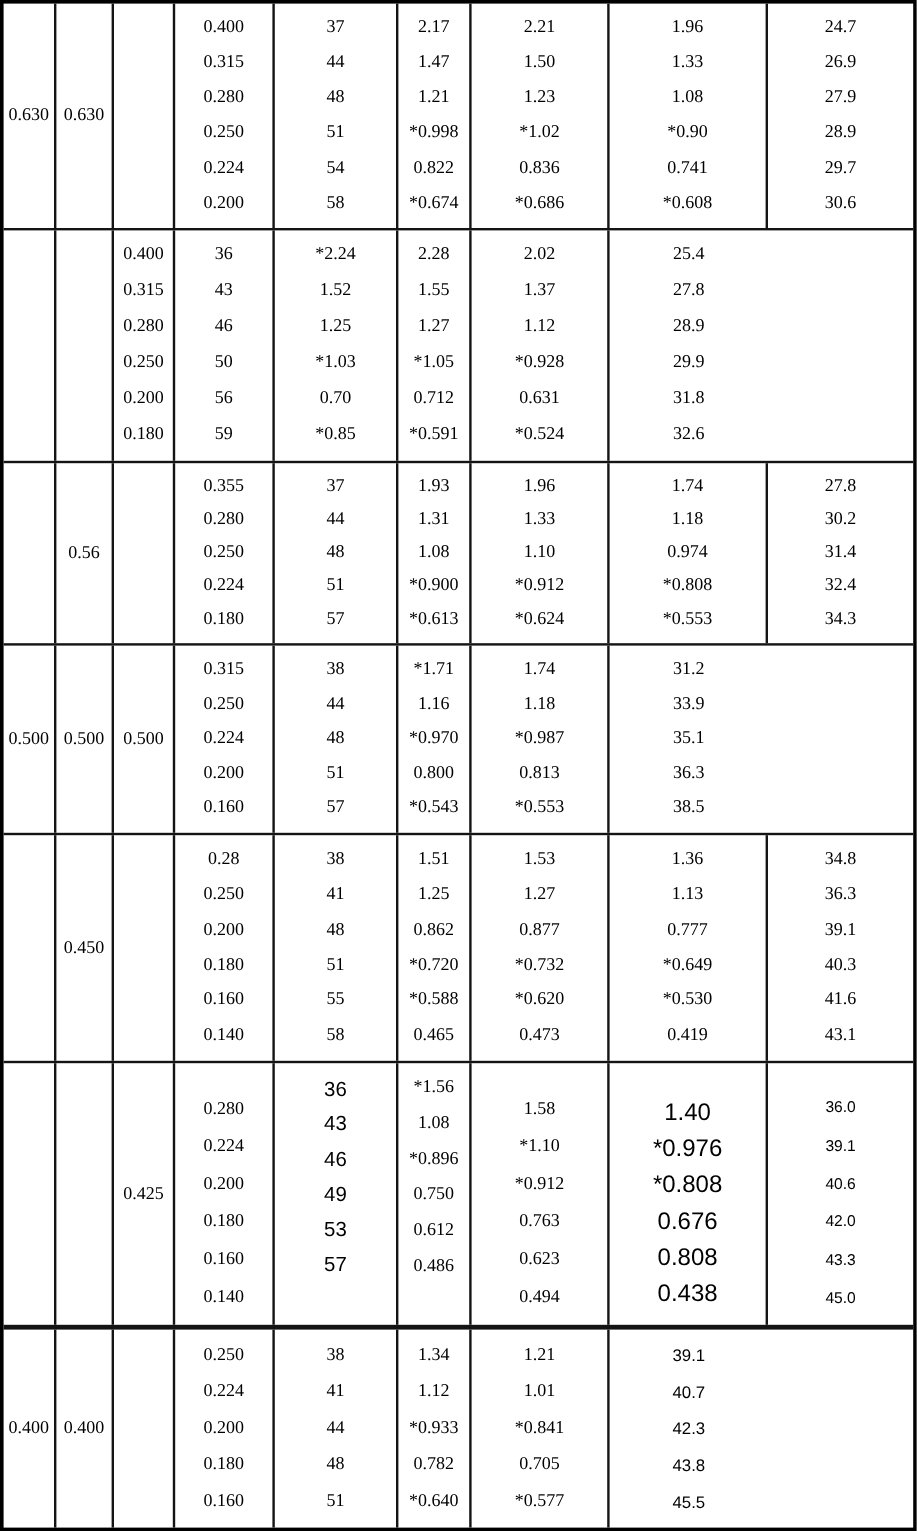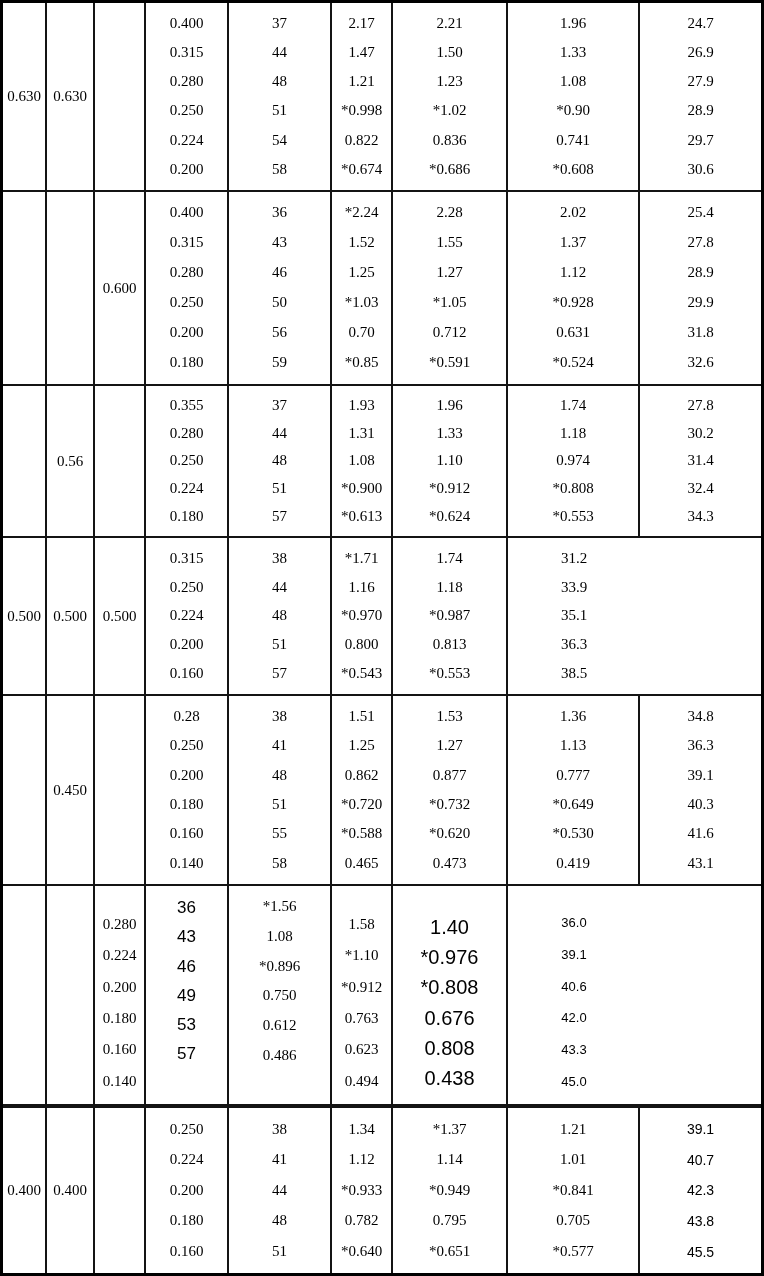--- a/index.html
+++ b/index.html
@@ -103,21 +103,20 @@
         <div class="line">27.9</div>
         <div class="line">28.9</div>
         <div class="line">29.7</div>
         <div class="line">30.6</div>
       </div>
   </div>
 
   <div class="block b2">
     <div class="cell label"></div>
     <div class="cell label"></div>
-    <div class="cell label">0.600</div>
     <div class="cell c4c">
         <div class="line">0.400</div>
         <div class="line">0.315</div>
         <div class="line">0.280</div>
         <div class="line">0.250</div>
         <div class="line">0.200</div>
         <div class="line">0.180</div>
       </div>
     <div class="cell c5c">
         <div class="line">36</div>
@@ -300,20 +299,21 @@
         <div class="line">39.1</div>
         <div class="line">40.3</div>
         <div class="line">41.6</div>
         <div class="line">43.1</div>
       </div>
   </div>
 
   <div class="block b6">
     <div class="cell label"></div>
     <div class="cell label"></div>
+    <div class="cell label">0.425</div>
     <div class="cell c4c">
         <div class="line">0.280</div>
         <div class="line">0.224</div>
         <div class="line">0.200</div>
         <div class="line">0.180</div>
         <div class="line">0.160</div>
         <div class="line">0.140</div>
       </div>
     <div class="cell c5c">
         <div class="line">36</div>
@@ -375,27 +375,20 @@
         <div class="line">48</div>
         <div class="line">51</div>
       </div>
     <div class="cell c6c">
         <div class="line">1.34</div>
         <div class="line">1.12</div>
         <div class="line">*0.933</div>
         <div class="line">0.782</div>
         <div class="line">*0.640</div>
       </div>
-    <div class="cell c7c">
-        <div class="line">*1.37</div>
-        <div class="line">1.14</div>
-        <div class="line">*0.949</div>
-        <div class="line">0.795</div>
-        <div class="line">*0.651</div>
-      </div>
     <div class="cell c8c">
         <div class="line">1.21</div>
         <div class="line">1.01</div>
         <div class="line">*0.841</div>
         <div class="line">0.705</div>
         <div class="line">*0.577</div>
       </div>
     <div class="cell c9c">
         <div class="line">39.1</div>
         <div class="line">40.7</div>

